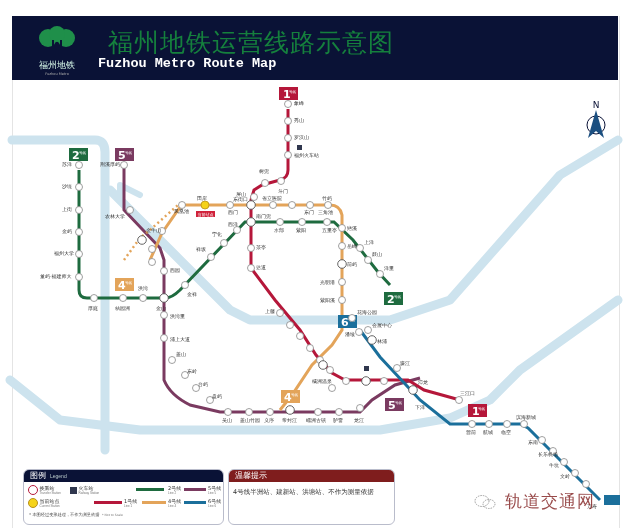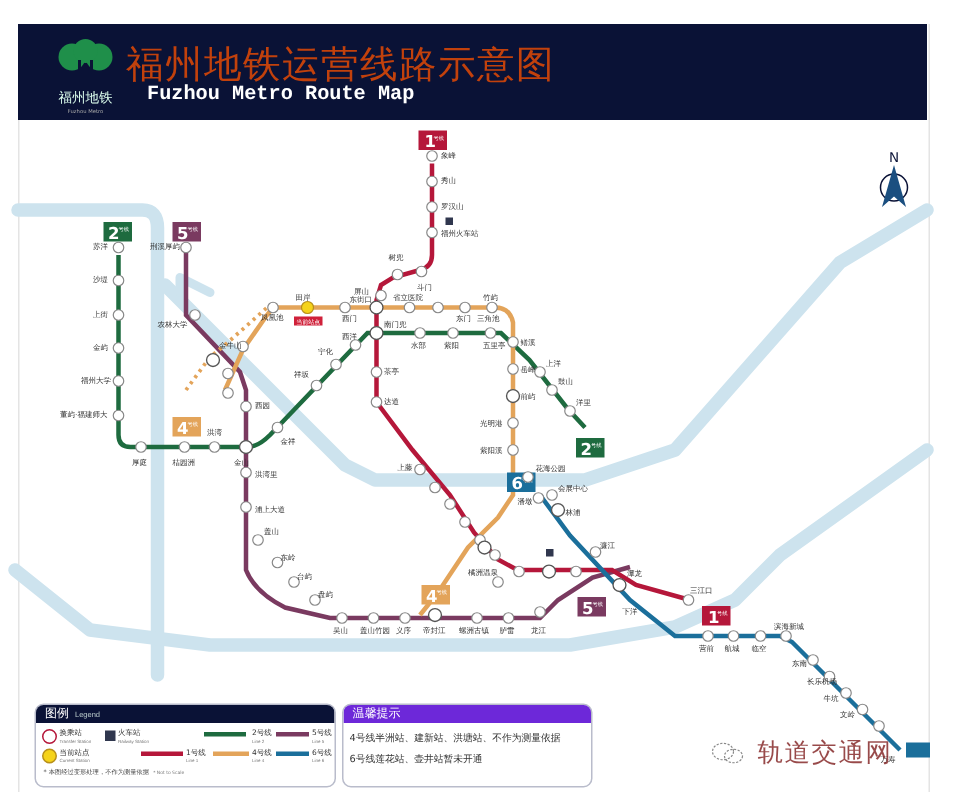--- a/index.html
+++ b/index.html
@@ -1,32 +1,32 @@
 <!DOCTYPE html>
 <html><head>
 <meta charset="utf-8">
 <style>
   html, body { margin:0; padding:0; background:#ffffff; }
   body { width:640px; height:528px; position:relative; overflow:hidden; font-family:"DejaVu Sans", sans-serif; }
   .frame { position:absolute; left:12px; top:16px; width:606px; height:512px; background:#ffffff; border-left:1px solid #e4e4e4; border-right:1px solid #e4e4e4; }
   .header { position:absolute; left:12px; top:16px; width:606px; height:64px; background:#0a1236; }
   .logo { position:absolute; left:30px; top:24px; width:54px; height:52px; }
-  .title-cn { position:absolute; left:84px; top:26px; color:#c2410c; font-size:25px; letter-spacing:1px; font-family:"DejaVu Sans", sans-serif; }
+  .title-cn { position:absolute; left:108px; top:26px; color:#15803d; font-size:25px; letter-spacing:1px; font-family:"DejaVu Sans", sans-serif; }
   .title-en { position:absolute; left:98px; top:56px; color:#ffffff; font-size:13.5px; font-weight:bold; font-family:Liberation Mono, monospace; }
   svg.map { position:absolute; left:0; top:0; }
   .st { font-size:5px; fill:#333; font-family:"DejaVu Sans", sans-serif; }
   .legend { position:absolute; left:23px; top:469px; width:199px; height:54px; border:1px solid #b9bccb; border-radius:6px; background:#fff; overflow:hidden; }
   .legend-hd { height:12px; background:#0a1236; color:#fff; font-size:8px; padding-left:6px; line-height:12px; }
   .legend-hd .en { font-size:5px; color:#bcc; margin-left:4px; font-family:"Liberation Sans", sans-serif; }
   .lg-row { position:absolute; font-size:5px; color:#333; }
   .lg-sub { font-size:3px; color:#777; display:block; font-family:"Liberation Sans", sans-serif; }
   .lg-line { position:absolute; height:3px; width:28px; }
   .lg-note { position:absolute; left:5px; top:42px; font-size:4.2px; color:#444; }
   .tips { position:absolute; left:228px; top:469px; width:165px; height:54px; border:1px solid #b9bccb; border-radius:6px; background:#fff; overflow:hidden; }
-  .tips-hd { height:12px; background:#6d28d9; color:#fff; font-size:8px; padding-left:6px; line-height:12px; }
+  .tips-hd { height:12px; background:#7f1d1d; color:#fff; font-size:8px; padding-left:6px; line-height:12px; }
   .tips-line { font-size:6.5px; color:#333; padding-left:4px; margin-top:6px; white-space:nowrap; }
   .wm { position:absolute; left:505px; top:490px; font-size:17px; color:#7f1d1d; opacity:0.8; letter-spacing:1px; }
   .wm-icon { position:absolute; left:474px; top:494px; width:22px; height:16px; }
 </style>
 </head>
 <body>
 
 <div class="frame"></div>
 <div class="header"></div>
 
@@ -336,20 +336,19 @@
   <div class="lg-line" style="left:118px;top:31px;width:24px;background:#e3a45a;"></div>
   <div class="lg-row" style="left:144px;top:28px;"><span>4号线</span><span class="lg-sub">Line 4</span></div>
   <div class="lg-line" style="left:160px;top:31px;width:22px;background:#1b6f9b;"></div>
   <div class="lg-row" style="left:184px;top:28px;"><span>6号线</span><span class="lg-sub">Line 6</span></div>
   <div class="lg-note"><span>* 本图经过变形处理，不作为测量依据</span>&nbsp;&nbsp;<span style="font-size:3px;color:#777;">* Not to Scale</span></div>
 </div>
 
 <div class="tips">
   <div class="tips-hd">温馨提示</div>
   <div class="tips-line">4号线半洲站、建新站、洪塘站、不作为测量依据</div>
-  <div class="tips-line" style="margin-top:5px;">6号线莲花站、壶井站暂未开通</div>
 </div>
 
 <svg class="wm-icon" viewBox="0 0 22 16">
   <ellipse cx="8" cy="7" rx="7" ry="5.5" fill="none" stroke="#888" stroke-width="0.8" stroke-dasharray="1.5 1"></ellipse>
   <ellipse cx="15" cy="10" rx="6" ry="4.5" fill="none" stroke="#888" stroke-width="0.8" stroke-dasharray="1.5 1"></ellipse>
 </svg>
 <div class="wm">轨道交通网</div>
 
 </body></html>

